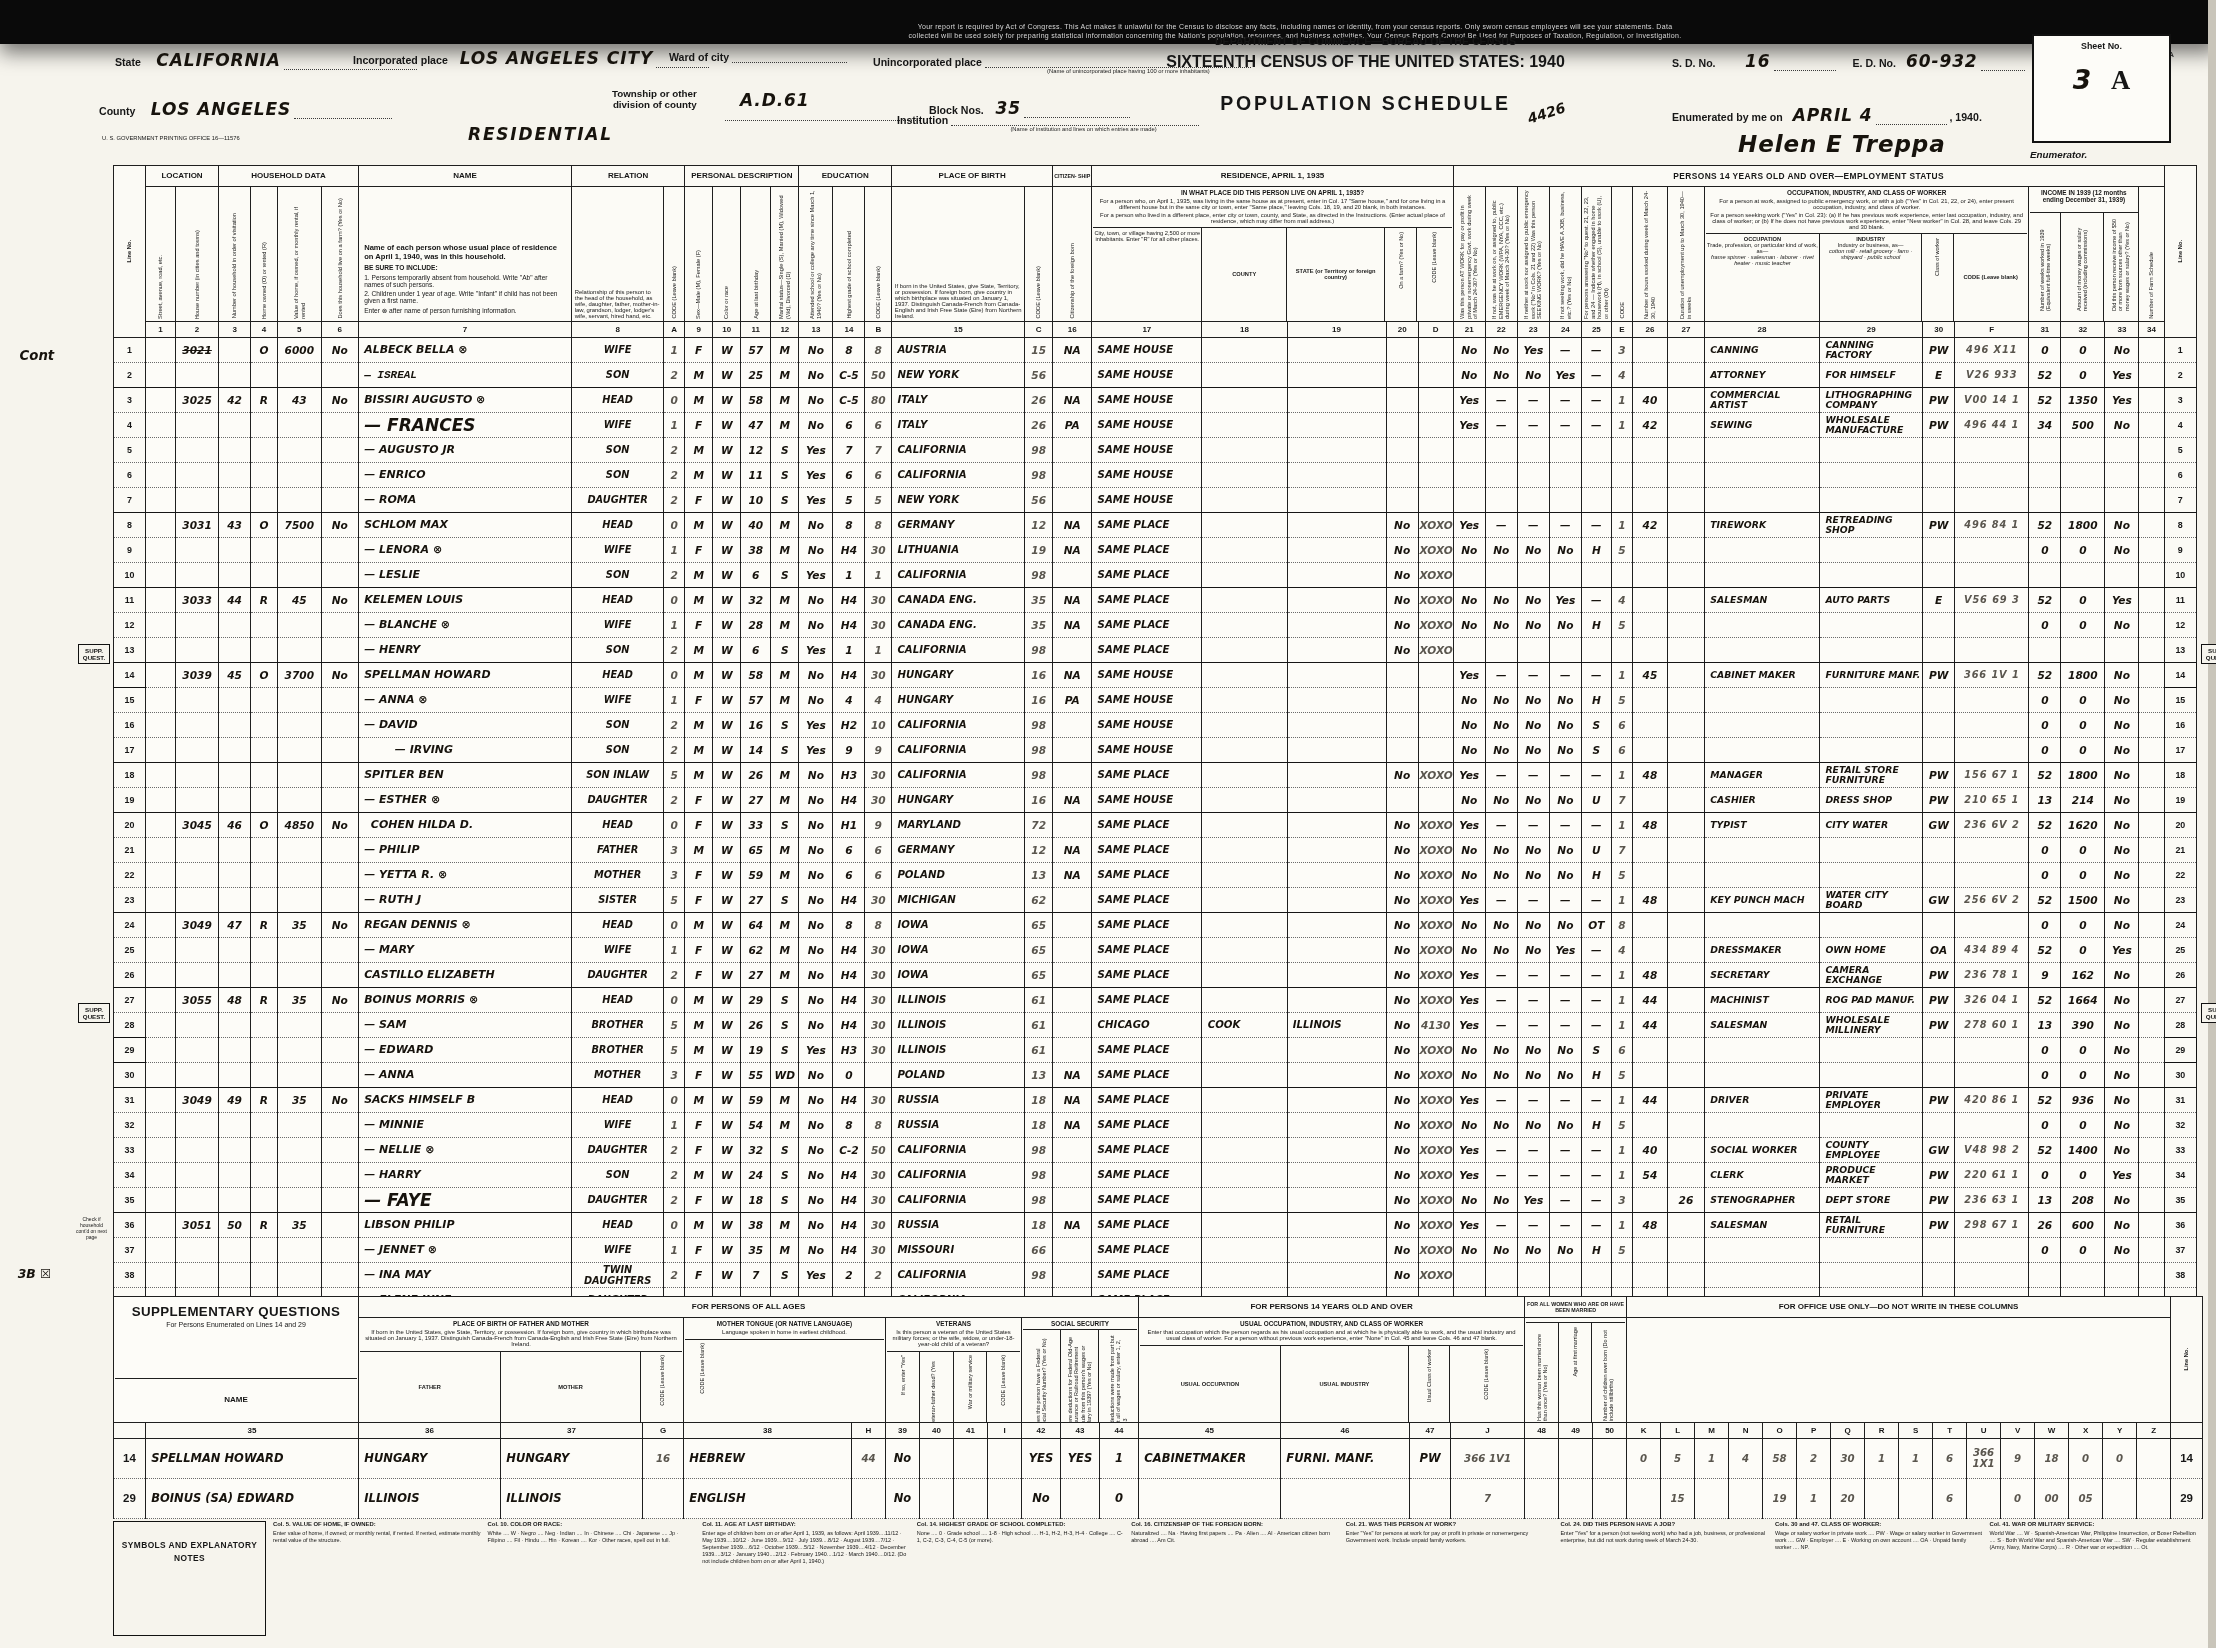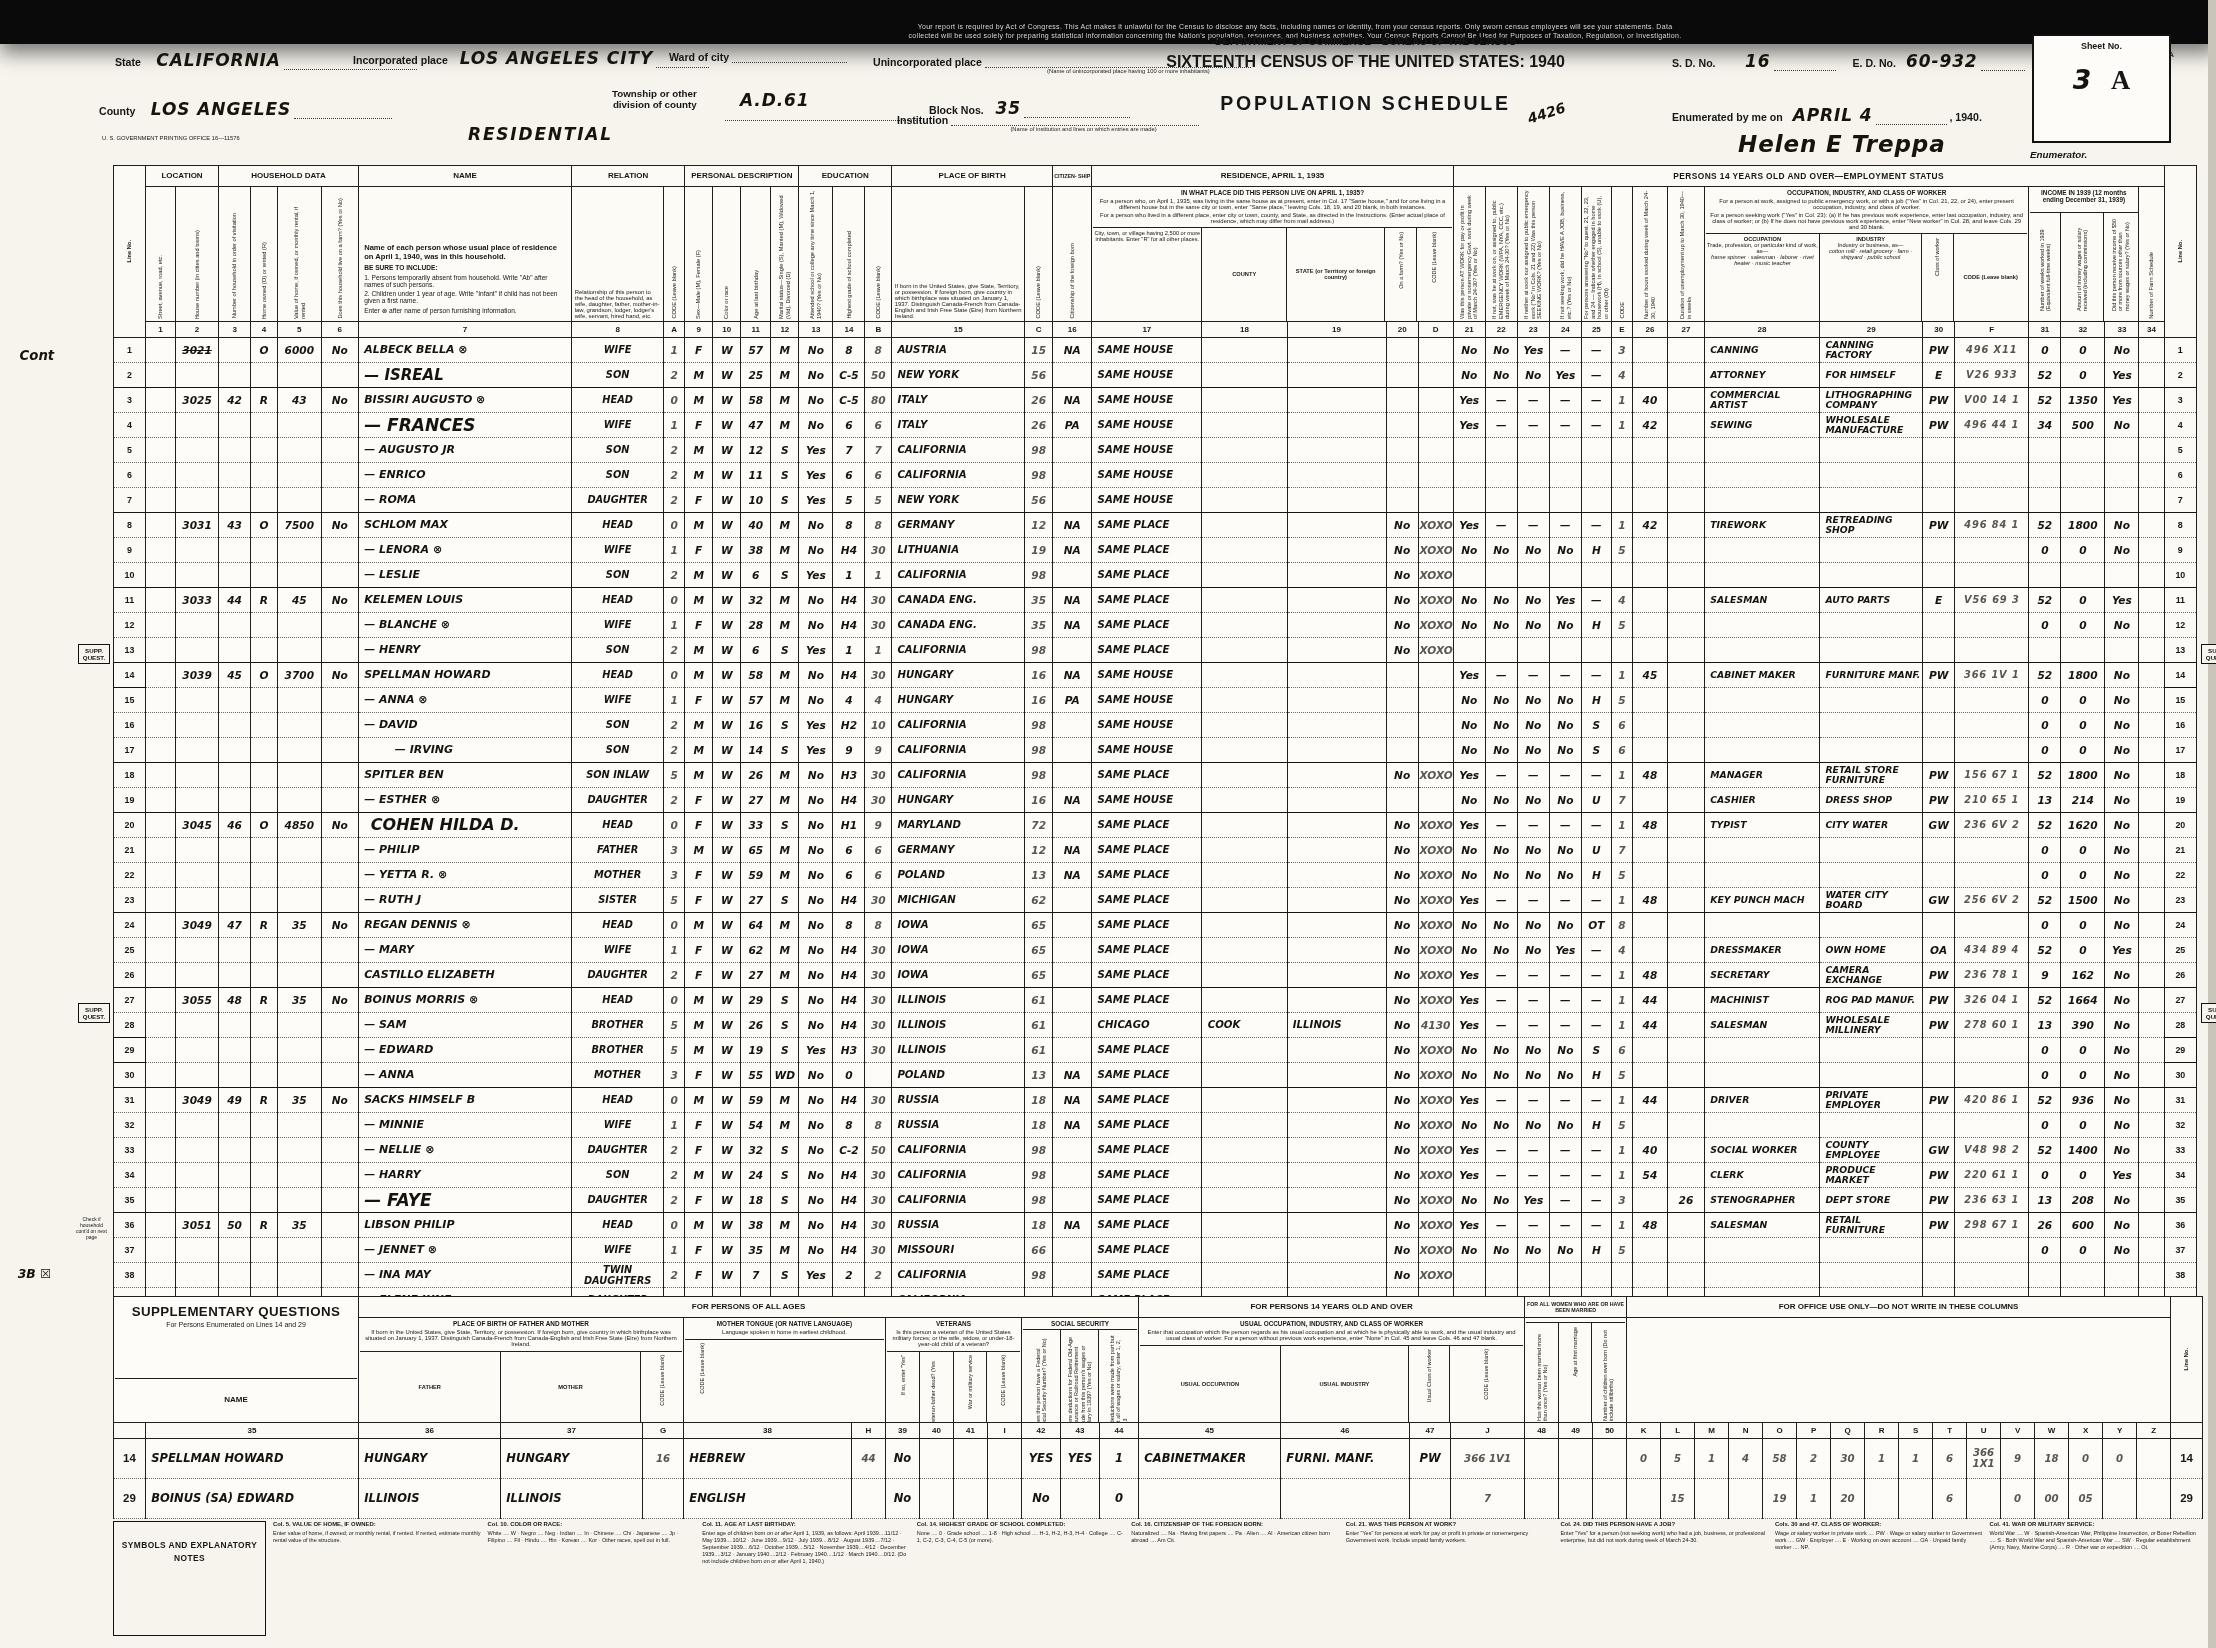--- a/index.html
+++ b/index.html
@@ -501,21 +501,21 @@
           <td class="lnc">1</td>
         </tr>
         <tr class="hb">
           <td class="lnc">2</td>
           <td class="hw"></td>
           <td class="hw"></td>
           <td class="hw"></td>
           <td class="hw"></td>
           <td class="hw"></td>
           <td class="hw"></td>
-          <td class="hw tl" style="font-size: 15px;">— ISREAL</td>
+          <td class="hw tl" style="font-size: 11px; font-family: Liberation Mono, monospace;">— ISREAL</td>
           <td class="hw" style="font-size: 9.8px;">SON</td>
           <td class="hw pencil">2</td>
           <td class="hw">M</td>
           <td class="hw">W</td>
           <td class="hw">25</td>
           <td class="hw">M</td>
           <td class="hw">No</td>
           <td class="hw">C-5</td>
           <td class="hw pencil">50</td>
           <td class="hw tl" style="font-size: 10.2px;">NEW YORK</td>
@@ -1293,21 +1293,21 @@
           <td class="lnc">19</td>
         </tr>
         <tr>
           <td class="lnc">20</td>
           <td class="hw"></td>
           <td class="hw">3045</td>
           <td class="hw">46</td>
           <td class="hw">O</td>
           <td class="hw">4850</td>
           <td class="hw">No</td>
-          <td class="hw tl" style="font-size: 16px; padding-left: 12px;">COHEN HILDA D.</td>
+          <td class="hw tl" style="font-size: 11px; padding-left: 12px;">COHEN HILDA D.</td>
           <td class="hw" style="font-size: 9.8px;">HEAD</td>
           <td class="hw pencil">0</td>
           <td class="hw">F</td>
           <td class="hw">W</td>
           <td class="hw">33</td>
           <td class="hw">S</td>
           <td class="hw">No</td>
           <td class="hw">H1</td>
           <td class="hw pencil">9</td>
           <td class="hw tl" style="font-size: 10.2px;">MARYLAND</td>

